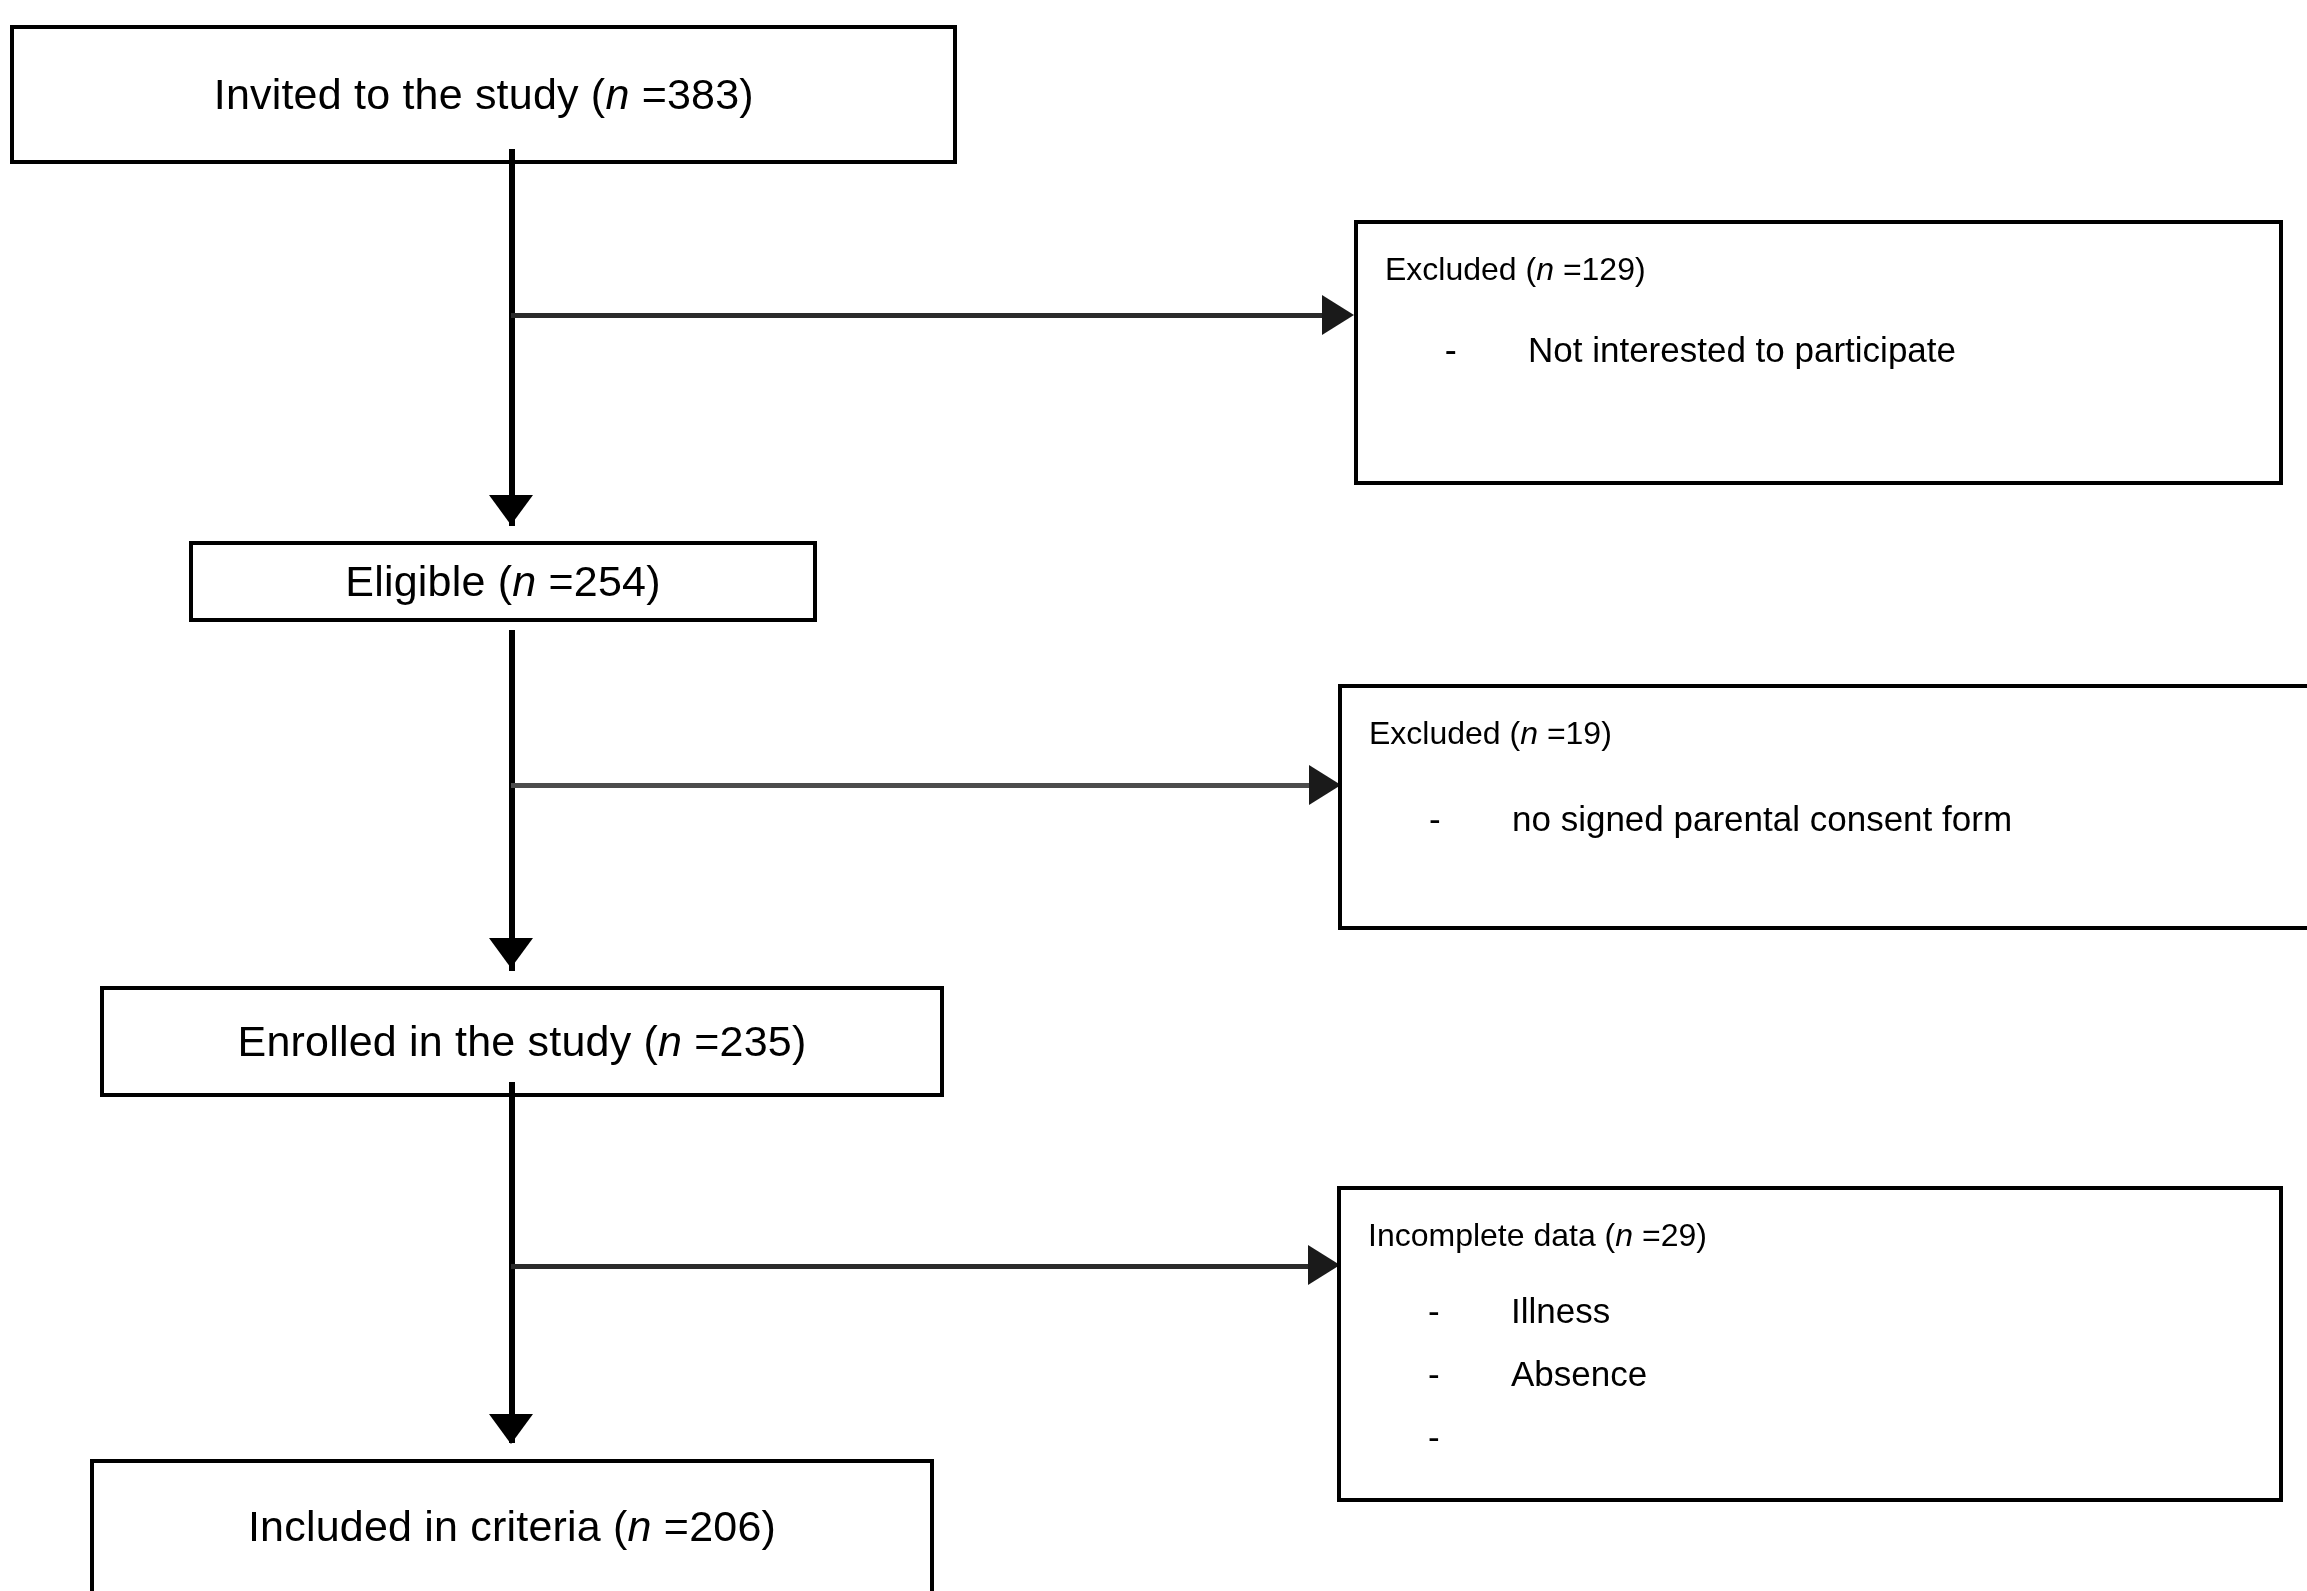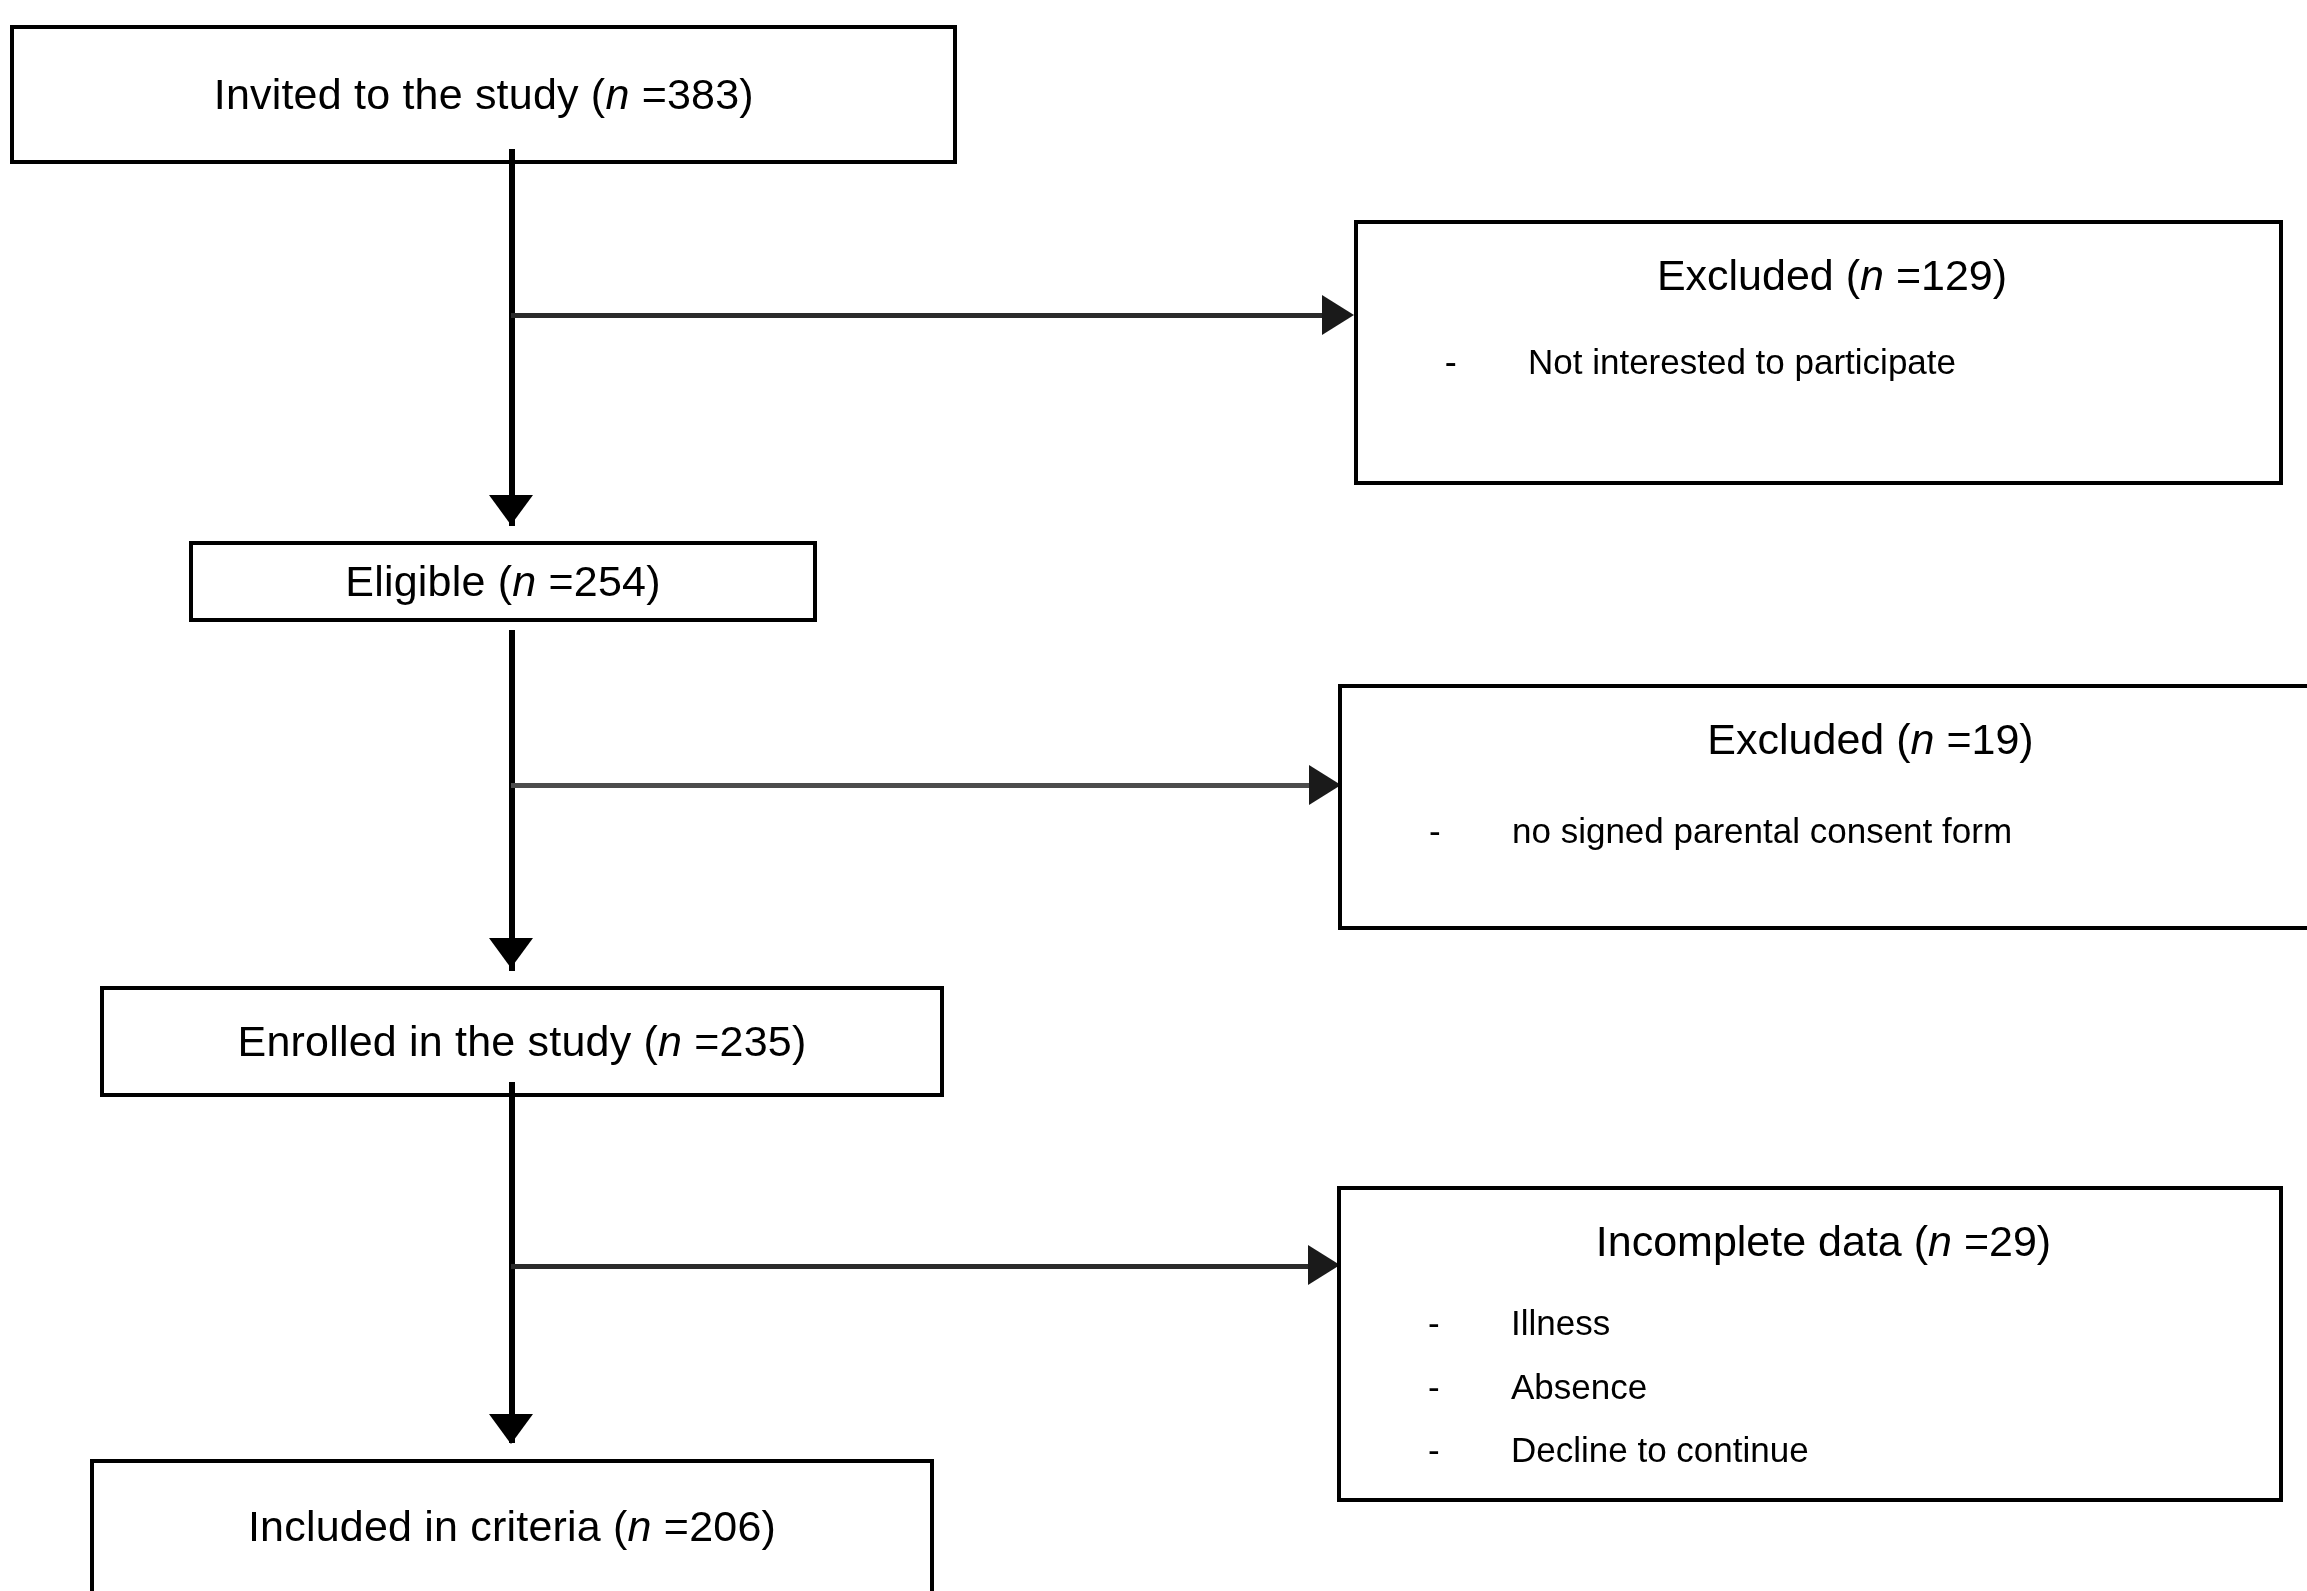--- a/index.html
+++ b/index.html
@@ -35,24 +35,23 @@
     letter-spacing: 0.2px;
     white-space: nowrap;
   }
   .box-label .it {
     font-style: italic;
   }
   .side-box {
     padding: 27px 0 0 27px;
   }
   .side-title {
-    font-size: 43px;
+    font-size: 32px;
     line-height: 1.15;
     white-space: nowrap;
-    text-align: center;
   }
   .side-title .it {
     font-style: italic;
   }
   .bullet-list {
     margin: 41px 0 0 0;
     padding: 0;
     list-style: none;
   }
   .bullet-item {
@@ -178,21 +177,20 @@
       <li class="bullet-item" style="margin-bottom:20.6px;">
         <span class="dash">-</span>
         <span class="bullet-text-wrap">Illness</span>
       </li>
       <li class="bullet-item" style="margin-bottom:20.6px;">
         <span class="dash">-</span>
         <span class="bullet-text-wrap">Absence</span>
       </li>
       <li class="bullet-item">
         <span class="dash">-</span>
-        <span class="bullet-text-wrap">Decline to continue</span>
       </li>
     </ul>
   </div>
 
   <div class="box box-center" style="left:90px; top:1444px; width:844px; height:136px;">
     <div class="box-label">
       <span>Included in criteria (</span><span class="it">n</span><span> =206)</span>
     </div>
   </div>
 

